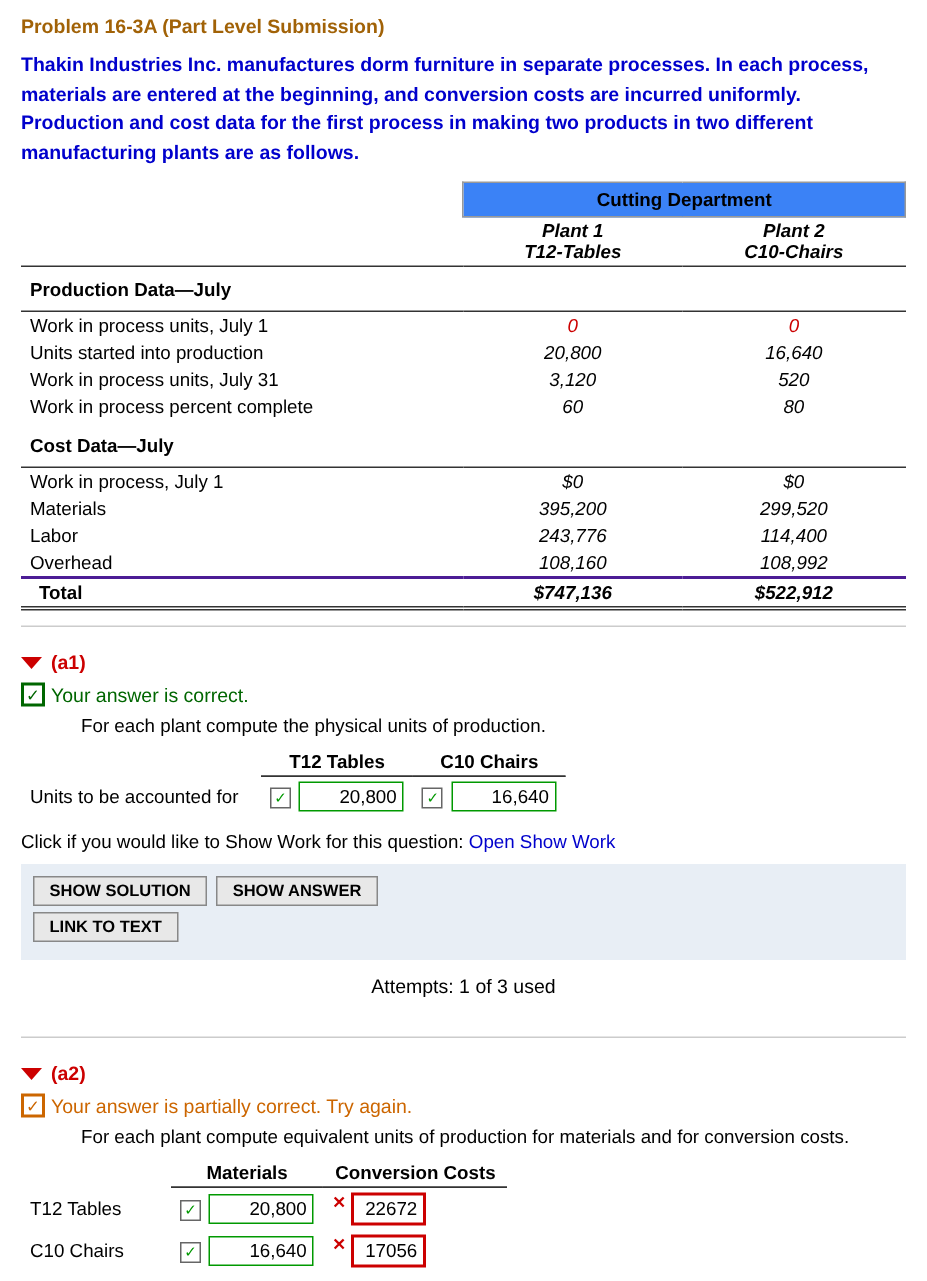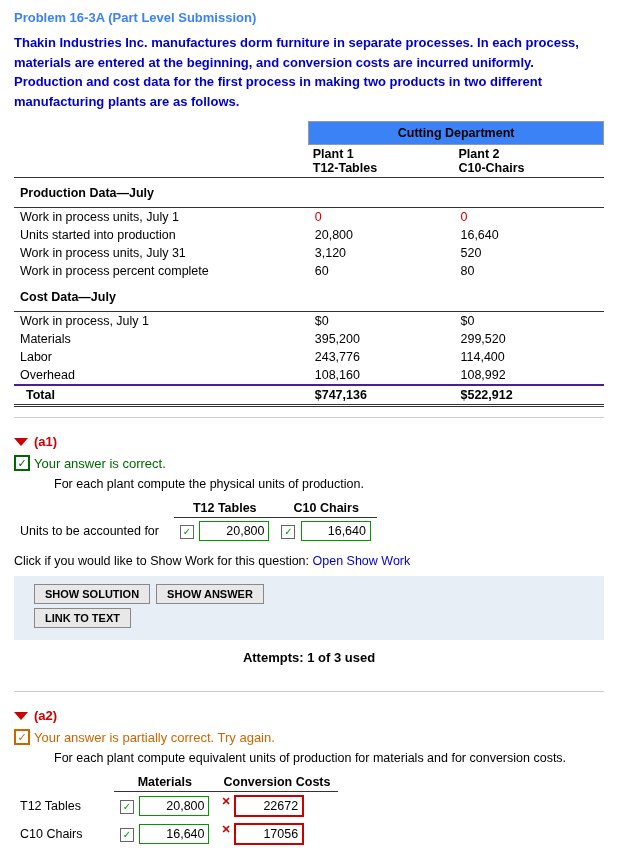--- a/index.html
+++ b/index.html
@@ -10,21 +10,21 @@
       color: #000;
       width: 618px;
     }
     .page {
       background: #fff;
       width: 618px;
       min-height: 854px;
       padding: 10px 14px;
     }
     .problem-title {
-      color: #3b82f6;
+      color: #a16207;
       font-weight: bold;
       margin-bottom: 8px;
     }
     .problem-desc {
       font-size: 13px;
       margin-bottom: 10px;
       line-height: 1.5;
     }
     .problem-desc span {
       color: #00c;
@@ -56,21 +56,21 @@
       text-align: left;
       font-weight: bold;
       padding: 2px 4px;
       border-bottom: 1px solid #333;
       vertical-align: bottom;
     }
     .cutting-table td {
       padding: 2px 6px;
       vertical-align: middle;
     }
-    .cutting-table .right { text-align: left; }
+    .cutting-table .right { text-align: center; font-style: italic; }
     .cutting-table .section-header {
       font-weight: bold;
       border-bottom: 1px solid #333;
       padding-top: 8px;
       padding-bottom: 7px;
     }
     .cutting-table .total-row td {
       border-top: 2px solid #4c1d95;
       border-bottom: 3px double #333;
       font-weight: bold;
@@ -144,21 +144,21 @@
     .input-box {
       border: 1px solid #009900;
       width: 70px;
       padding: 2px 4px;
       text-align: right;
       font-size: 12.5px;
       background: #fff;
     }
     .input-box-red {
       border: 2px solid #cc0000;
-      width: 70px;
+      width: 50px;
       padding: 2px 4px;
       text-align: right;
       font-size: 12.5px;
       background: #fff;
     }
     .check-small {
       width: 14px; height: 14px;
       border: 1px solid #666;
       display: inline-flex;
       align-items: center;
@@ -183,35 +183,34 @@
     .show-work-link {
       color: #00c;
       cursor: pointer;
     }
 
     
     .btn-row {
       display: flex;
       gap: 6px;
       margin-bottom: 4px;
-      margin-left: 12px;
     }
     .btn {
       border: 1px solid #888;
       background: #e8e8e8;
       padding: 3px 10px;
       font-size: 11px;
       font-weight: bold;
       cursor: pointer;
       color: #000;
     }
 
     .attempts-text {
       text-align: center;
-      font-weight: bold;
+      font-weight: normal;
       font-size: 13px;
       margin: 10px 0;
     }
 
     .partial-msg {
       color: #cc6600;
       margin-bottom: 6px;
       display: flex;
       align-items: center;
       gap: 4px;

